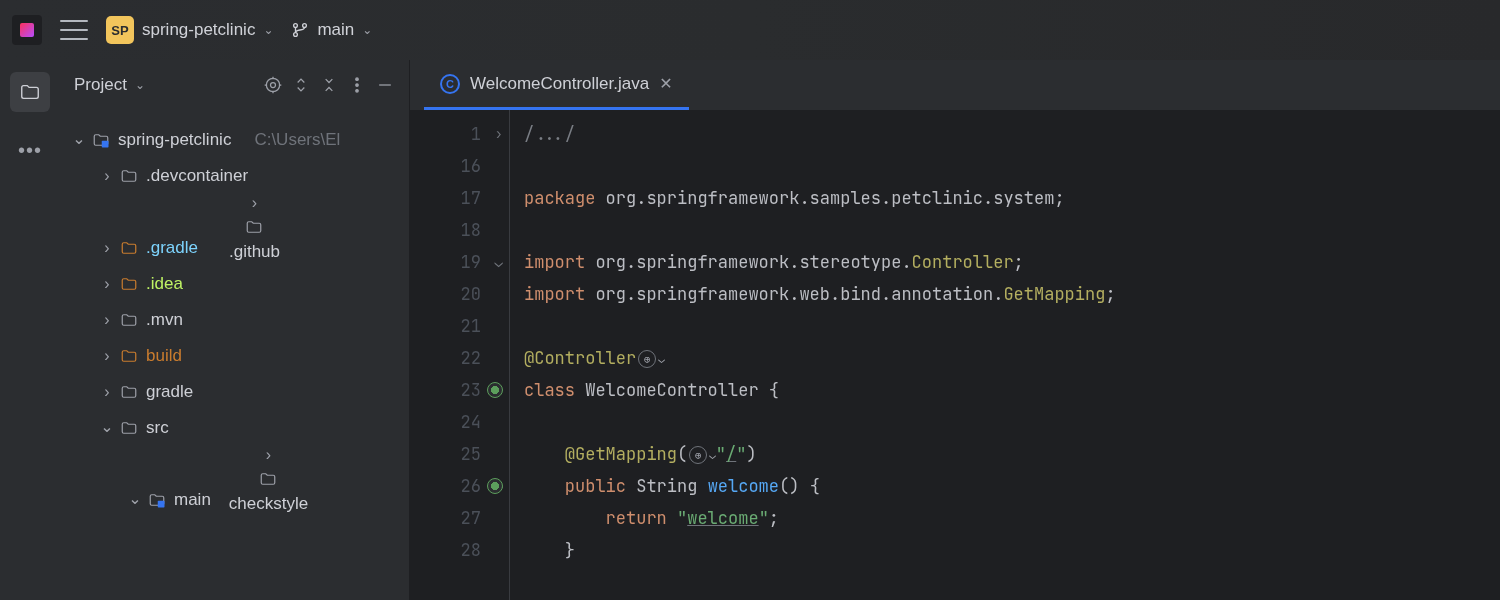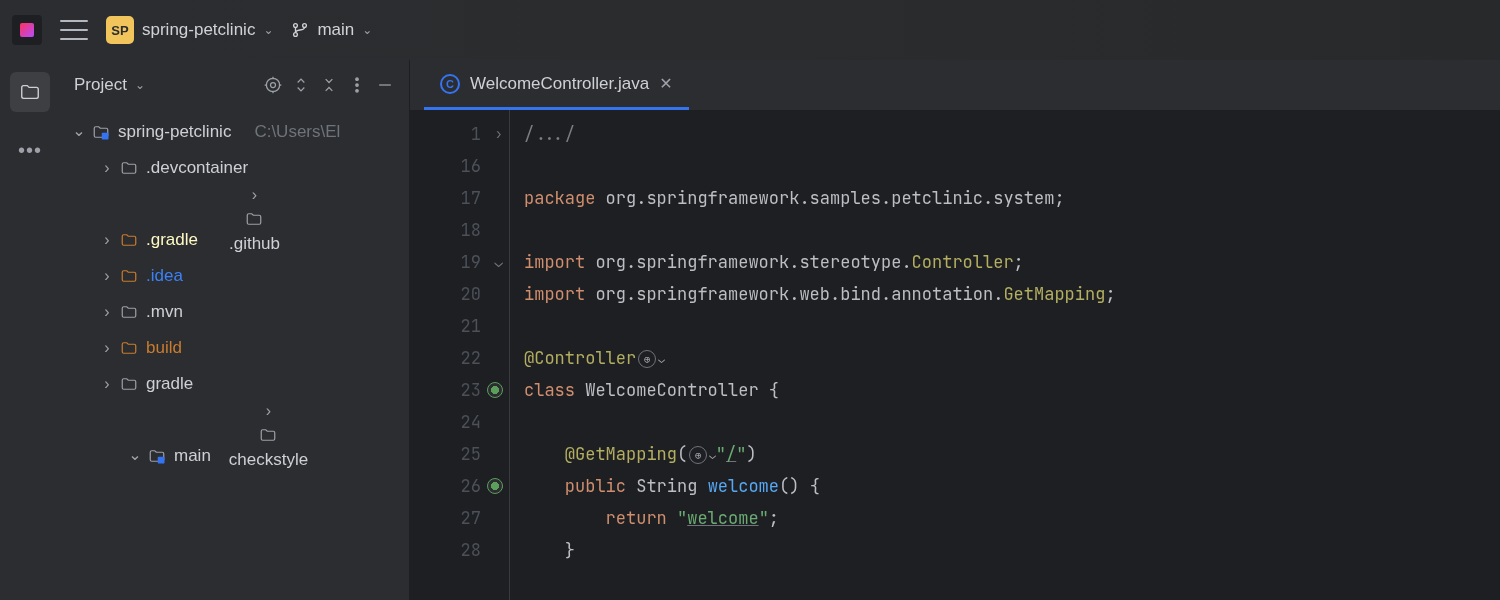--- a/index.html
+++ b/index.html
@@ -64,21 +64,21 @@
   border-radius: 6px; cursor: pointer;
 }
 .rail-btn.active { background: #3d3f43; }
 .rail-btn svg { width: 22px; height: 22px; stroke: #ced0d6; fill: none; stroke-width: 1.5; }
 .dots { color: #9da0a8; font-size: 20px; letter-spacing: 1px; }
 
 .project-panel {
   width: 350px;
   background: #2b2d30;
   border-right: 1px solid #1e1f22;
-  display: flex; flex-direction: column;
+  display: flex; flex-direction: column; gap: 8px;
 }
 .panel-header {
   height: 50px;
   display: flex; align-items: center;
   padding: 0 14px; gap: 8px;
   font-size: 17px;
 }
 .panel-header .spacer { flex: 1; }
 .panel-icon { width: 20px; height: 20px; stroke: #9da0a8; fill: none; stroke-width: 1.5; cursor: pointer; }
 
@@ -271,30 +271,30 @@
           </span>
     <span class="tree-label">.github</span>
         </div>
         <div class="tree-row" style="padding-left: 40px;">
           <span class="tree-arrow collapsed"></span>
     <span class="folder-icon">
             <svg viewBox="0 0 24 24" fill="none" stroke="#c97c2e" stroke-width="1.6">
               <path d="M3 7a2 2 0 012-2h4l2 2h8a2 2 0 012 2v8a2 2 0 01-2 2H5a2 2 0 01-2-2V7z"></path>
             </svg>
           </span>
-    <span class="tree-label" style="color:#fef9c3">.gradle</span>
+    <span class="tree-label" style="color:#7dd3fc">.gradle</span>
         </div>
         <div class="tree-row" style="padding-left: 40px;">
           <span class="tree-arrow collapsed"></span>
     <span class="folder-icon">
             <svg viewBox="0 0 24 24" fill="none" stroke="#c97c2e" stroke-width="1.6">
               <path d="M3 7a2 2 0 012-2h4l2 2h8a2 2 0 012 2v8a2 2 0 01-2 2H5a2 2 0 01-2-2V7z"></path>
             </svg>
           </span>
-    <span class="tree-label" style="color:#3b82f6">.idea</span>
+    <span class="tree-label" style="color:#bef264">.idea</span>
         </div>
         <div class="tree-row" style="padding-left: 40px;">
           <span class="tree-arrow collapsed"></span>
     <span class="folder-icon">
             <svg viewBox="0 0 24 24" fill="none" stroke="#9da0a8" stroke-width="1.6">
               <path d="M3 7a2 2 0 012-2h4l2 2h8a2 2 0 012 2v8a2 2 0 01-2 2H5a2 2 0 01-2-2V7z"></path>
             </svg>
           </span>
     <span class="tree-label">.mvn</span>
         </div>
@@ -308,20 +308,29 @@
     <span class="tree-label" style="color:#c97c2e">build</span>
         </div>
         <div class="tree-row" style="padding-left: 40px;">
           <span class="tree-arrow collapsed"></span>
     <span class="folder-icon">
             <svg viewBox="0 0 24 24" fill="none" stroke="#9da0a8" stroke-width="1.6">
               <path d="M3 7a2 2 0 012-2h4l2 2h8a2 2 0 012 2v8a2 2 0 01-2 2H5a2 2 0 01-2-2V7z"></path>
             </svg>
           </span>
     <span class="tree-label">gradle</span>
+        </div>
+        <div class="tree-row" style="padding-left: 40px;">
+          <span class="tree-arrow expanded"></span>
+    <span class="folder-icon">
+            <svg viewBox="0 0 24 24" fill="none" stroke="#9da0a8" stroke-width="1.6">
+              <path d="M3 7a2 2 0 012-2h4l2 2h8a2 2 0 012 2v8a2 2 0 01-2 2H5a2 2 0 01-2-2V7z"></path>
+            </svg>
+          </span>
+    <span class="tree-label">src</span>
         </div>
         <div class="tree-row" style="padding-left: 68px; flex-direction: column;">
           <span class="tree-arrow collapsed"></span>
     <span class="folder-icon">
             <svg viewBox="0 0 24 24" fill="none" stroke="#9da0a8" stroke-width="1.6">
               <path d="M3 7a2 2 0 012-2h4l2 2h8a2 2 0 012 2v8a2 2 0 01-2 2H5a2 2 0 01-2-2V7z"></path>
             </svg>
           </span>
     <span class="tree-label">checkstyle</span>
         </div>

